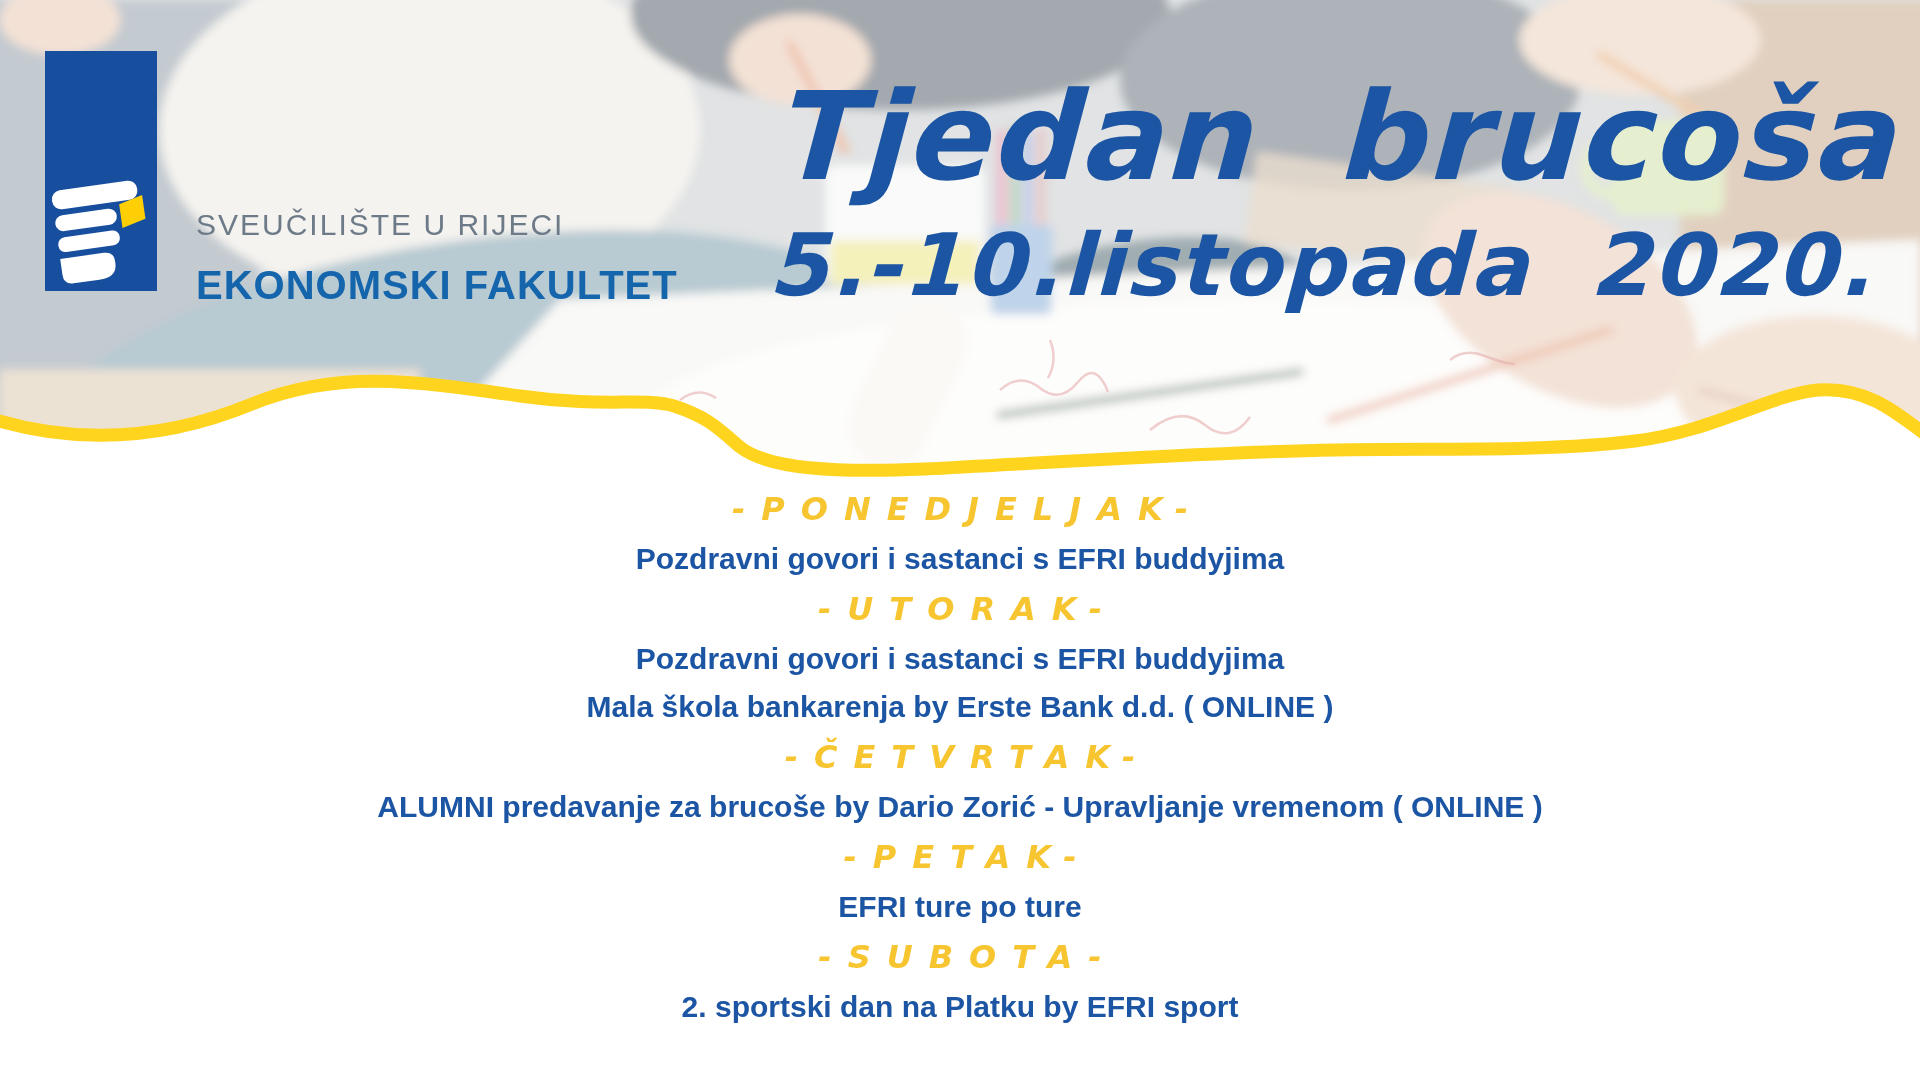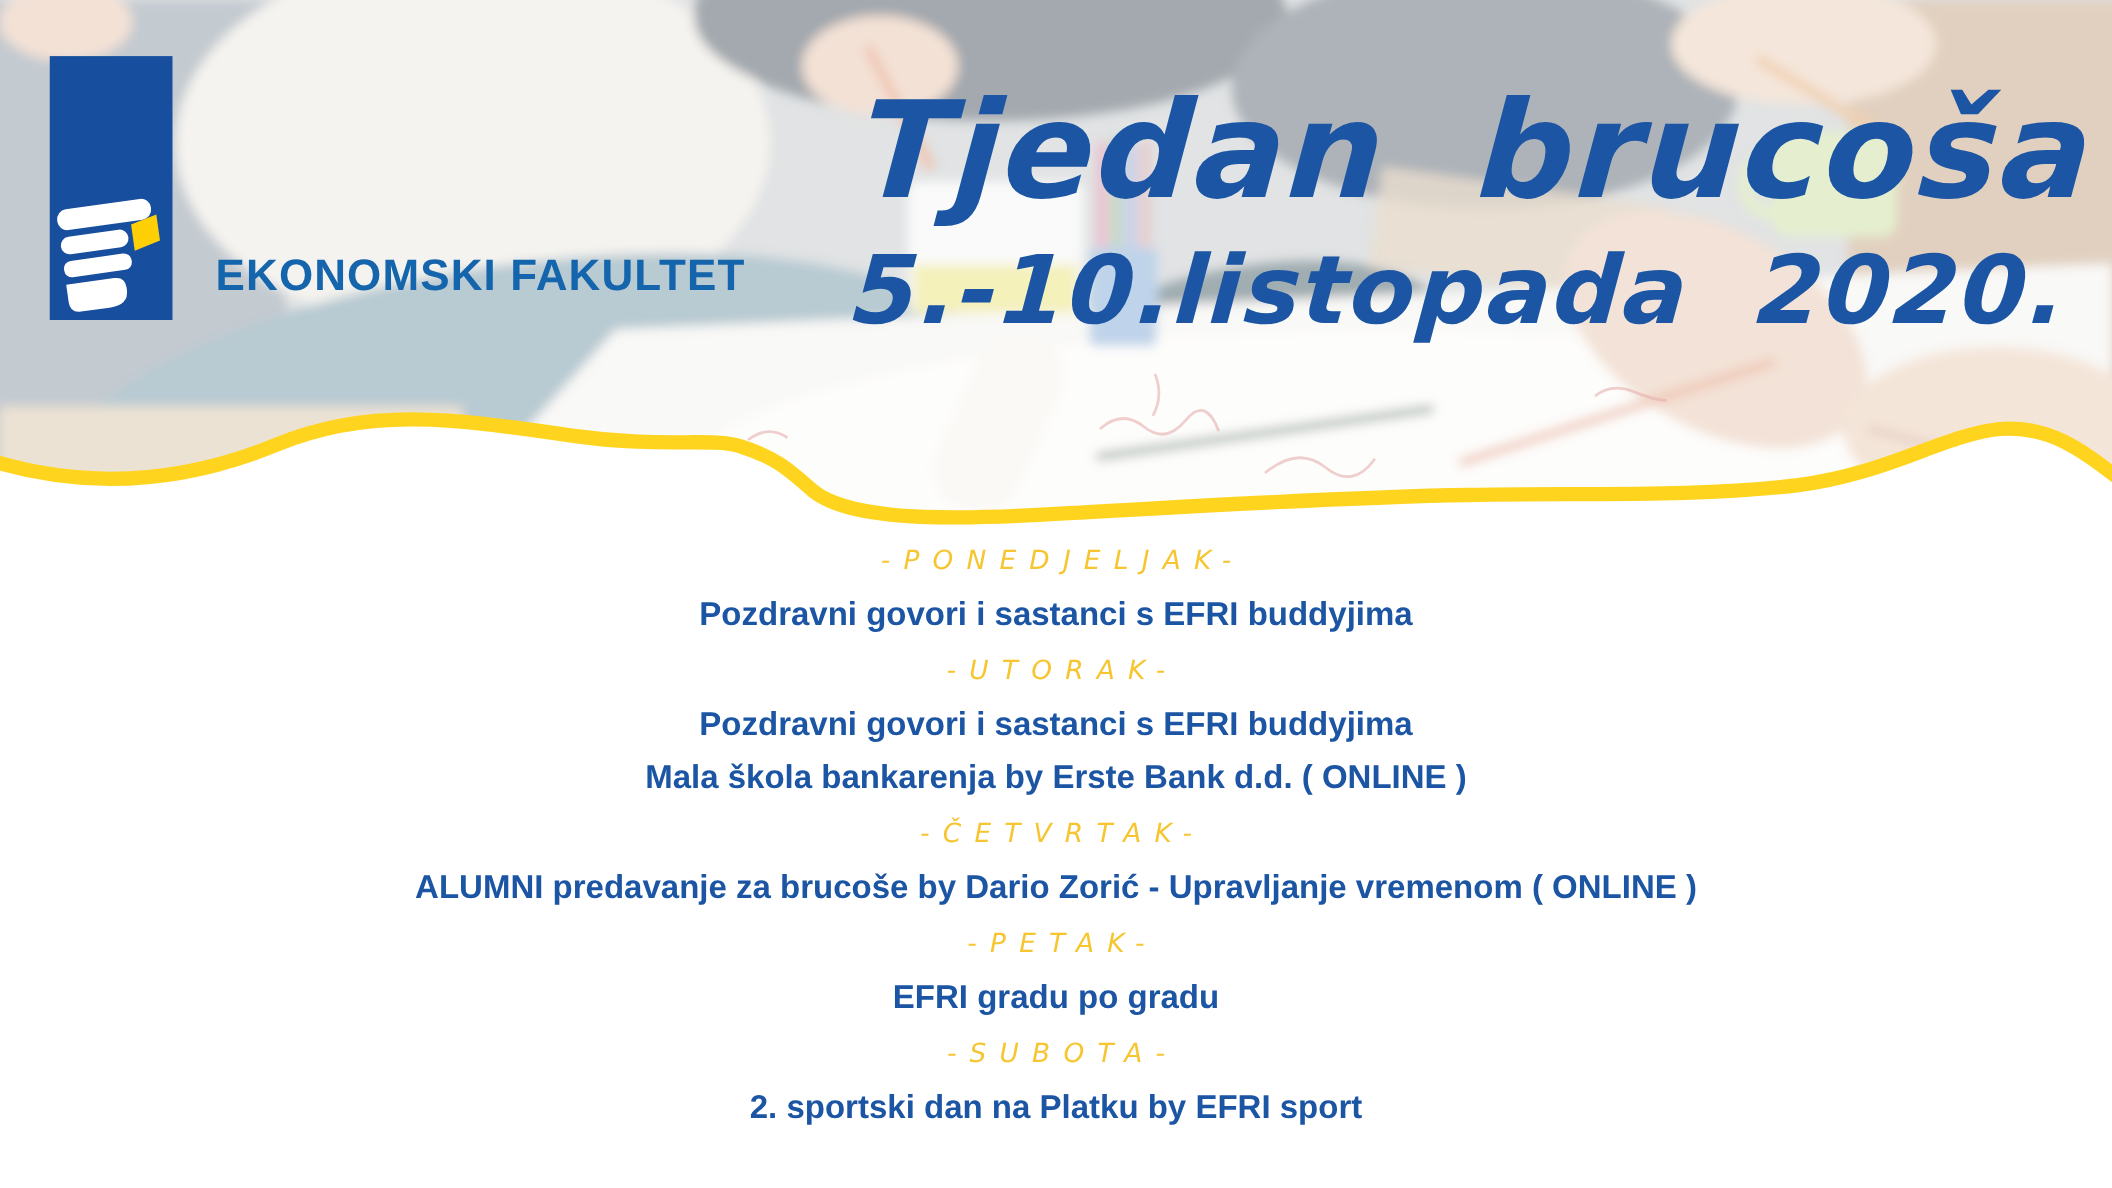--- a/index.html
+++ b/index.html
@@ -51,22 +51,22 @@
     color:var(--brand-blue);
   }
   
   .schedule{
     position:absolute;left:0;top:483px;width:1920px;
     display:flex;flex-direction:column;align-items:center;
   }
   .day{width:100%;text-align:center;}
   .day-heading{
     font-family:"DejaVu Sans", sans-serif;
-    font-style:italic;font-weight:normal;
-    font-size:24px;line-height:52px;
+    font-style:italic;font-weight:bold;
+    font-size:32px;line-height:52px;
     letter-spacing:0.5em;padding-left:0.5em;
     color:var(--heading-yellow);
     white-space:nowrap;
   }
   .day-event{
     font-size:30px;line-height:48px;font-weight:bold;
     color:var(--brand-blue);
     white-space:nowrap;
   }
 </style>
@@ -151,20 +151,21 @@
         <rect x="12" y="134" width="86" height="19" rx="9" fill="#ffffff"></rect>
         <rect x="12" y="159" width="62" height="16" rx="8" fill="#ffffff"></rect>
         <rect x="12" y="181" width="62" height="15" rx="7" fill="#ffffff"></rect>
         <path d="M12,202 h44 q10,0 10,10 v2 q0,14 -18,14 h-26 q-10,0 -10,-10 z" fill="#ffffff"></path>
         <polygon points="78,156 102,150 102,174 78,180" fill="var(--logo-yellow)"></polygon>
       </g>
     </svg>
   </div>
 
   <div class="brand-text">
+    <div class="brand-line1">SVEUČILIŠTE U RIJECI</div>
     <div class="brand-line2">EKONOMSKI FAKULTET</div>
   </div>
 
   <div class="title-block">
     <div class="title-line">Tjedan brucoša</div>
   </div>
   <div class="date-line">5.-10.listopada 2020.</div>
 
   <div class="schedule">
     <div class="day">
@@ -177,21 +178,21 @@
     </div>
     <div class="day">
       <div class="day-event">Mala škola bankarenja by Erste Bank d.d. ( ONLINE )</div>
     </div>
     <div class="day">
       <div class="day-heading">-ČETVRTAK-</div>
       <div class="day-event">ALUMNI predavanje za brucoše by Dario Zorić - Upravljanje vremenom ( ONLINE )</div>
     </div>
     <div class="day">
       <div class="day-heading">-PETAK-</div>
-      <div class="day-event">EFRI gradu po gradu</div>
+      <div class="day-event">EFRI ture po ture</div>
     </div>
     <div class="day">
       <div class="day-heading">-SUBOTA-</div>
       <div class="day-event">2. sportski dan na Platku by EFRI sport</div>
     </div>
   </div>
 
 </div>
 
 </body></html>

